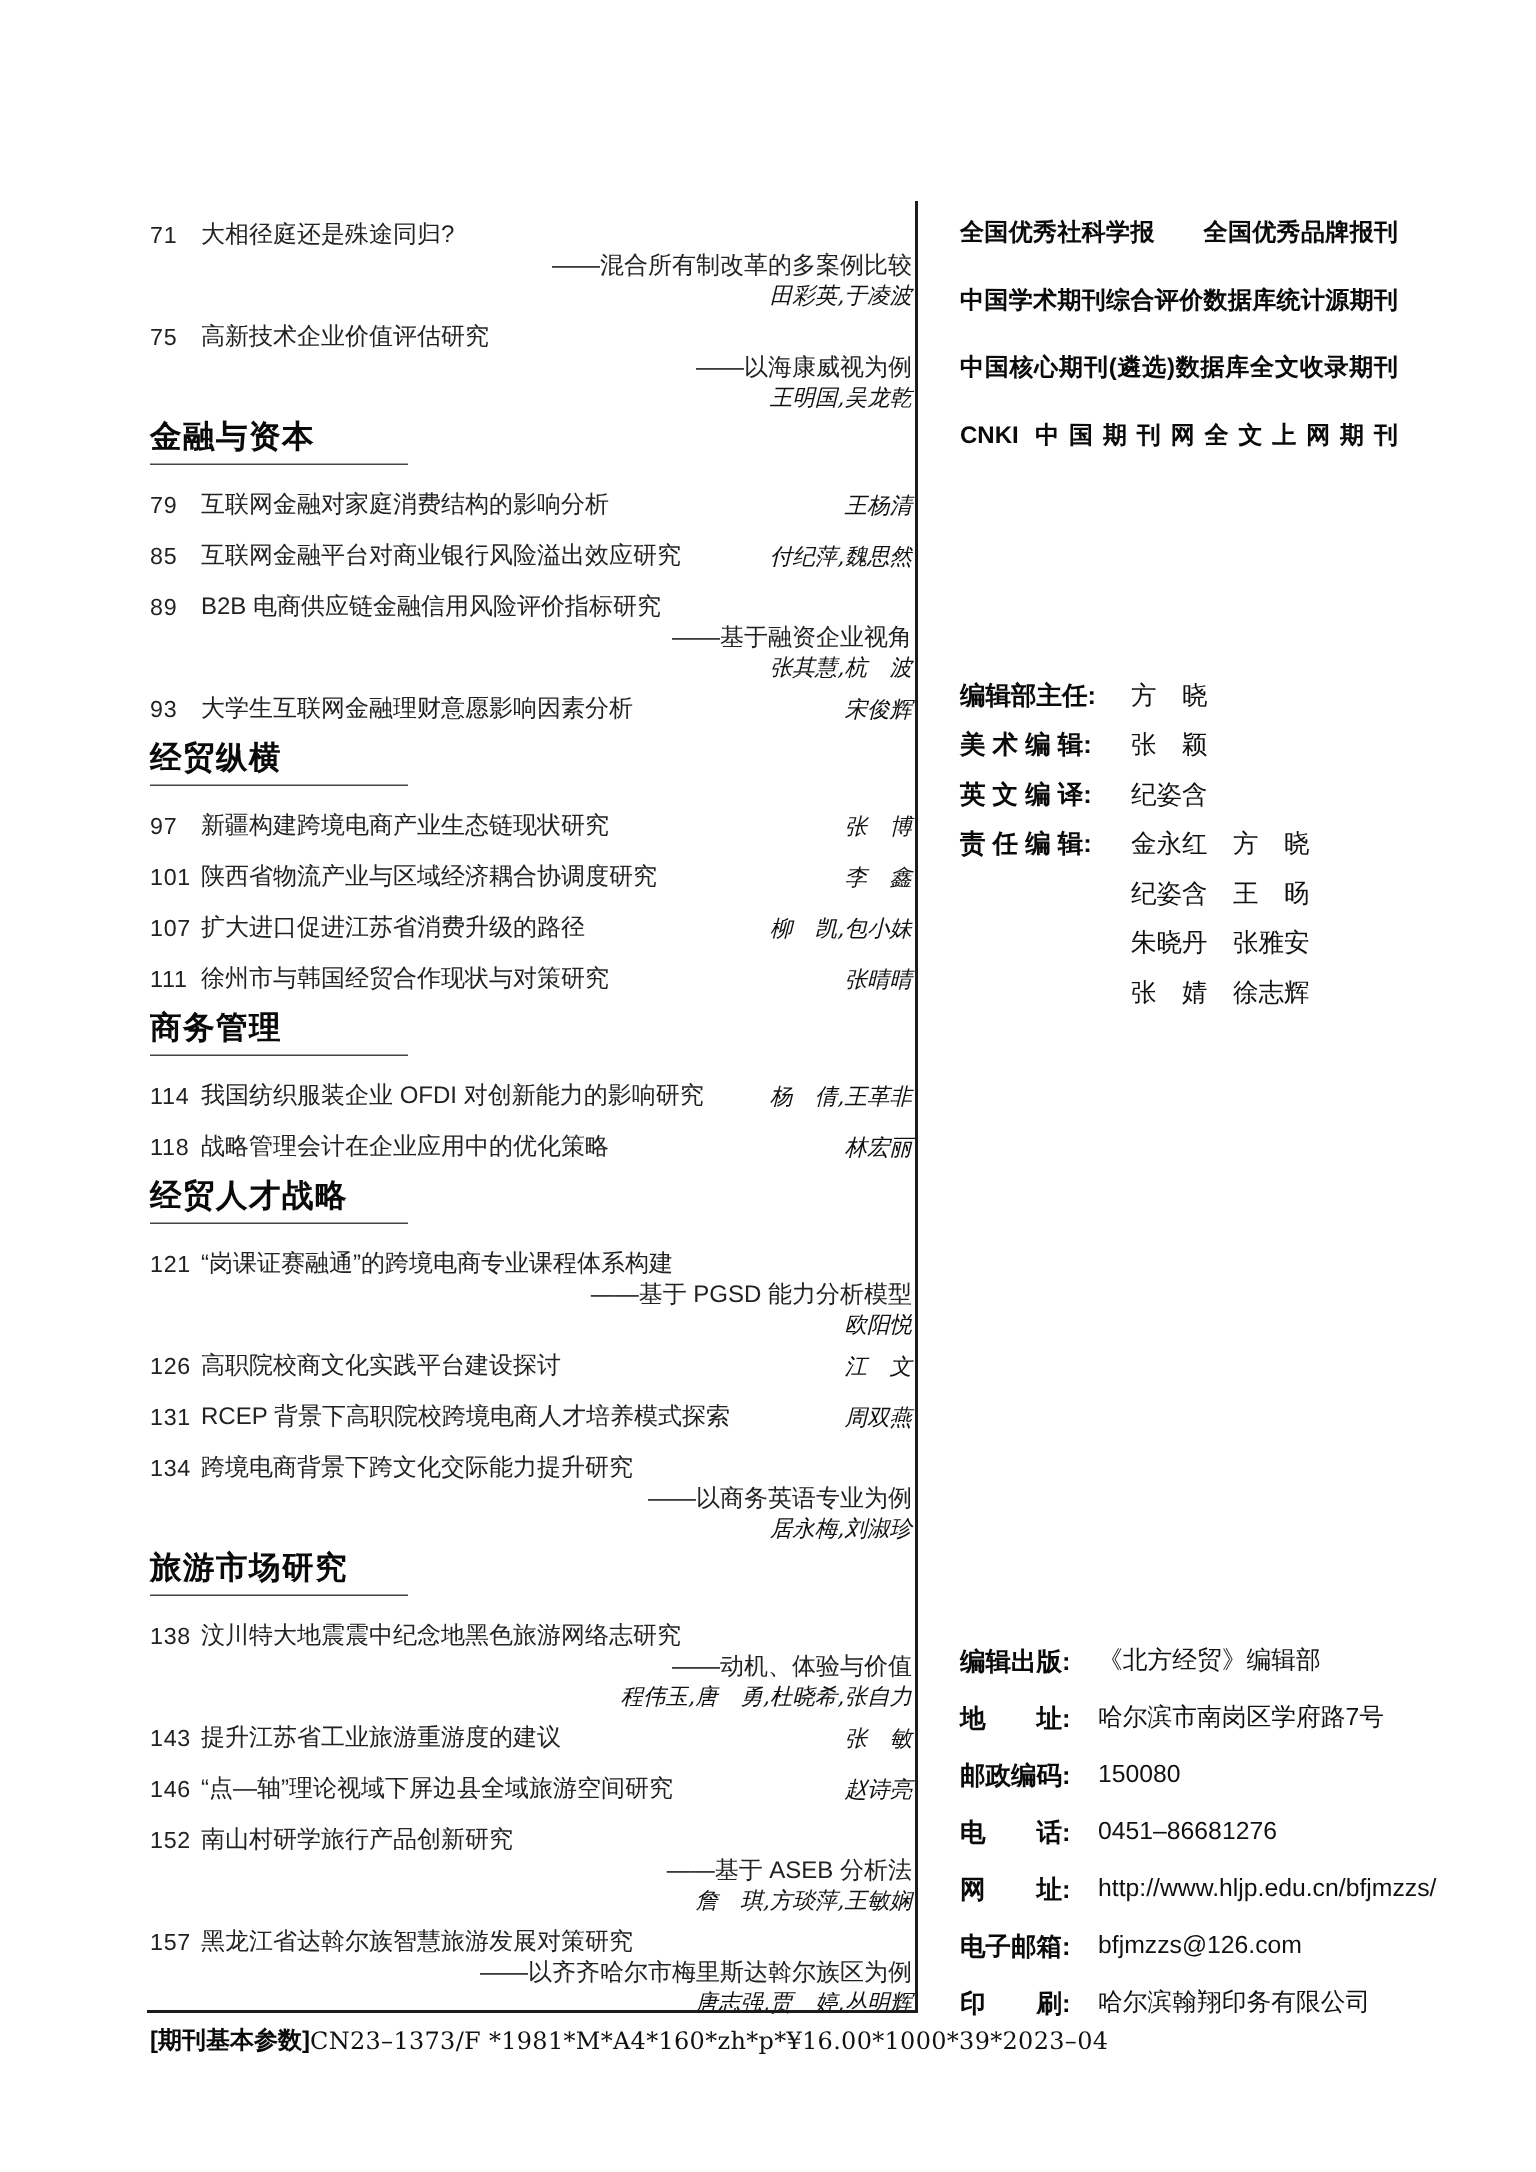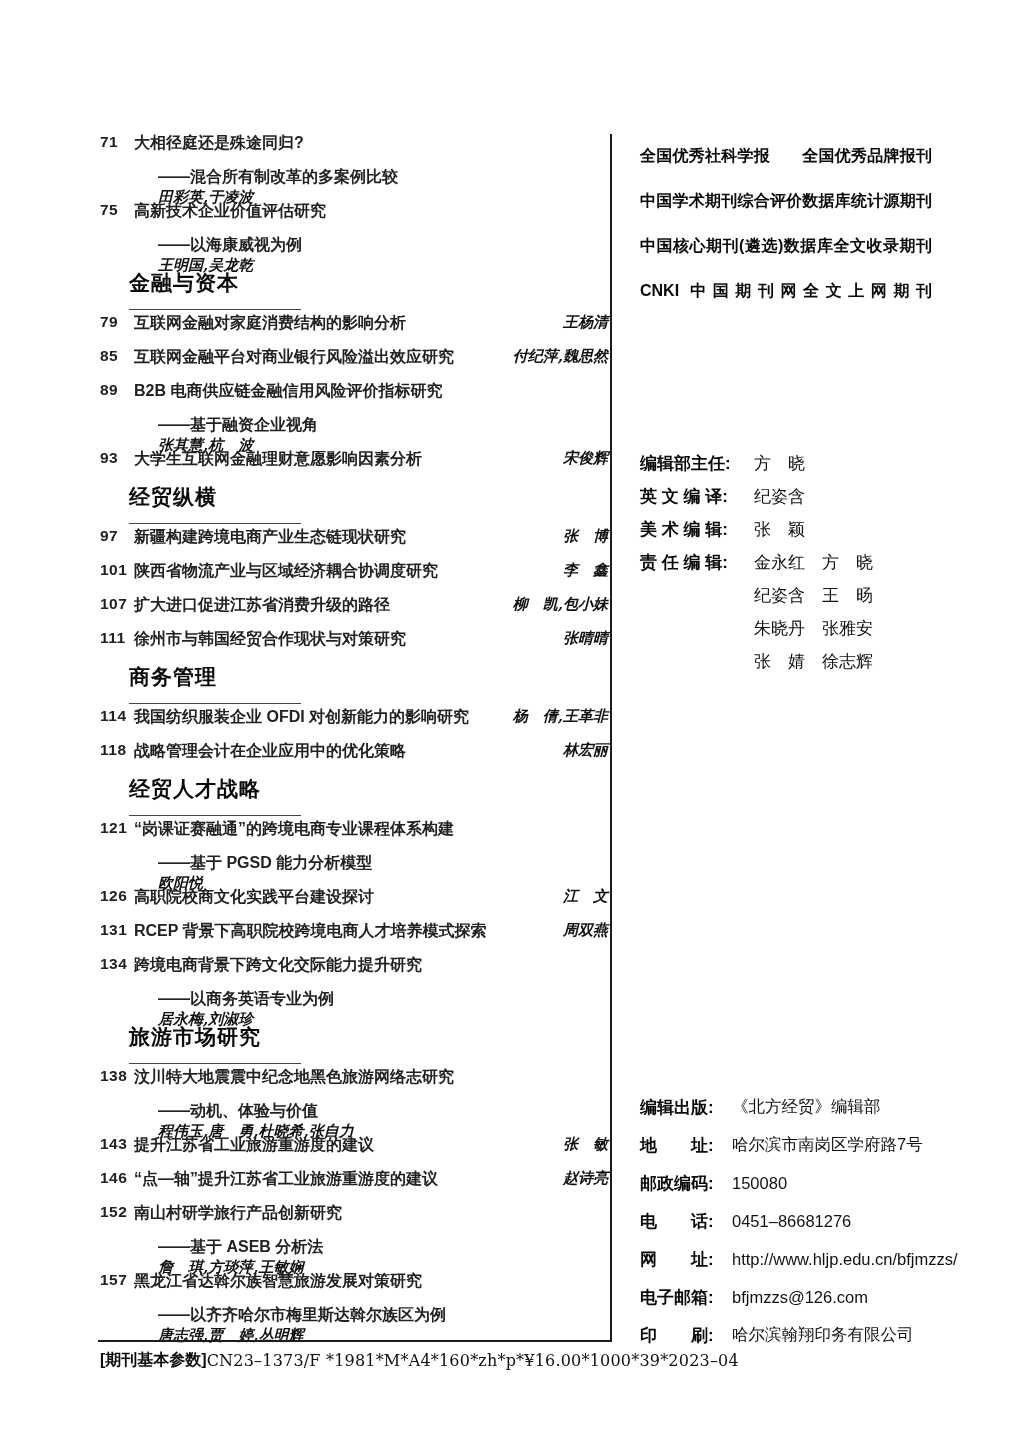--- a/index.html
+++ b/index.html
@@ -3,30 +3,30 @@
 <meta charset="utf-8">
 <style>
   html,body{margin:0;padding:0;}
   body{
     width:1024px;height:1448px;position:relative;background:#ffffff;
     font-family:"Liberation Sans",sans-serif;color:#1a1a1a;
     -webkit-font-smoothing:antialiased;overflow:hidden;
   }
   
   .toc{position:absolute;left:100px;top:133px;width:508px;}
-  .toc-row{height:34px;display:flex;align-items:flex-start;font-size:16px;color:#222;font-weight:bold;}
+  .toc-row{height:34px;display:flex;align-items:flex-end;font-size:16px;color:#222;}
   .toc-row .page-num{flex:0 0 34px;font-size:15.5px;color:#222;letter-spacing:0.5px;}
   .toc-row .title{white-space:nowrap;color:#222;}
   .toc-row .spacer{flex:1;}
   .toc-row .authors{
     font-family:"DejaVu Serif",serif;font-style:italic;
     font-size:15px;color:#111;white-space:nowrap;text-align:right;
   }
   .toc-row.sub{padding-left:58px;flex-direction:column;}
-  .toc-heading{height:44px;position:relative;display:flex;margin-left:29px;}
+  .toc-heading{height:44px;position:relative;display:flex;align-items:center;}
   .toc-heading .htext{
     font-size:21px;font-weight:bold;color:#0a0a0a;letter-spacing:1px;
   }
   .toc-heading::after{
     content:"";position:absolute;left:0;bottom:3px;width:172px;height:1px;background:#444;
   }
   
   .v-divider{position:absolute;left:610px;top:134px;width:2px;height:1206px;background:#1c1c1c;}
   .footer-rule{position:absolute;left:98px;top:1340px;width:514px;height:2px;background:#1c1c1c;}
   
@@ -213,21 +213,21 @@
       <span class="authors">程伟玉,唐　勇,杜晓希,张自力</span>
     </div>
     <div class="toc-row">
       <span class="page-num">143</span>
       <span class="title">提升江苏省工业旅游重游度的建议</span>
       <span class="spacer"></span>
       <span class="authors">张　敏</span>
     </div>
     <div class="toc-row">
       <span class="page-num">146</span>
-      <span class="title">“点—轴”提升江苏省工业旅游重游度的建议</span>
+      <span class="title">“点—轴”理论视域下屏边县全域旅游空间研究</span>
       <span class="spacer"></span>
       <span class="authors">赵诗亮</span>
     </div>
     <div class="toc-row">
       <span class="page-num">152</span>
       <span class="title">南山村研学旅行产品创新研究</span>
       <span class="spacer"></span>
       <span class="authors"></span>
     </div>
     <div class="toc-row sub">
@@ -257,26 +257,26 @@
     <div class="accolade-line">中国核心期刊(遴选)数据库全文收录期刊</div>
     <div class="accolade-line">CNKI 中国期刊网全文上网期刊</div>
   </div>
 
 <div class="staff">
     <div class="staff-row">
       <span class="staff-label">编辑部主任:</span>
       <span class="staff-value">方　晓</span>
     </div>
     <div class="staff-row">
+      <span class="staff-label">美 术 编 辑:</span>
+      <span class="staff-value">张　颖</span>
+    </div>
+    <div class="staff-row">
       <span class="staff-label">英 文 编 译:</span>
       <span class="staff-value">纪姿含</span>
-    </div>
-    <div class="staff-row">
-      <span class="staff-label">美 术 编 辑:</span>
-      <span class="staff-value">张　颖</span>
     </div>
     <div class="staff-row">
       <span class="staff-label">责 任 编 辑:</span>
       <span class="staff-value">金永红　方　晓</span>
     </div>
     <div class="staff-row">
       <span class="staff-label"></span>
       <span class="staff-value">纪姿含　王　旸</span>
     </div>
     <div class="staff-row">

